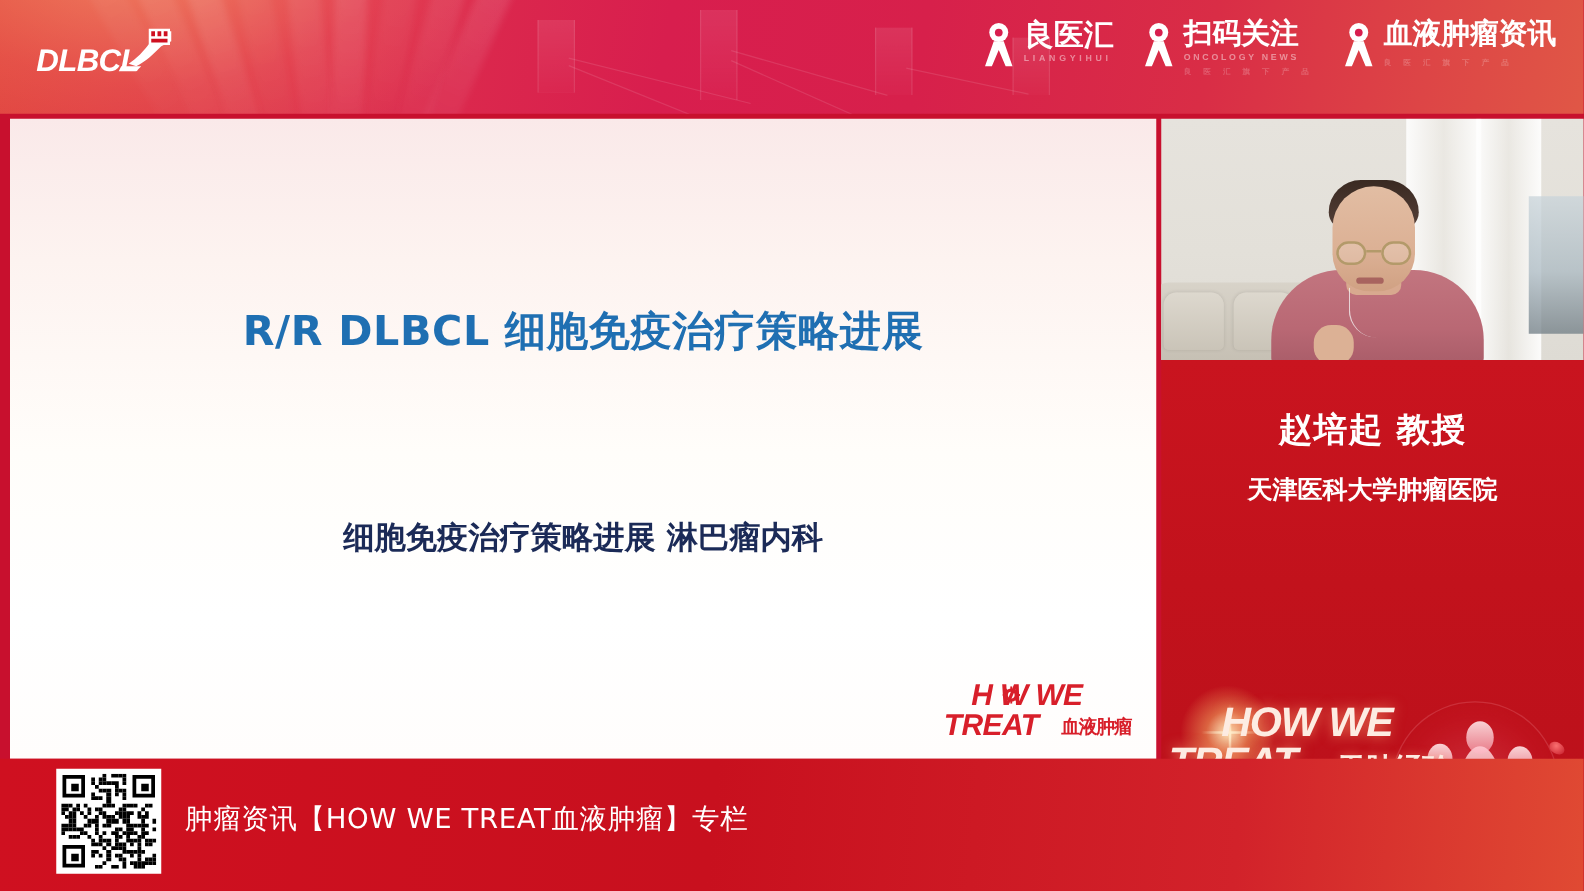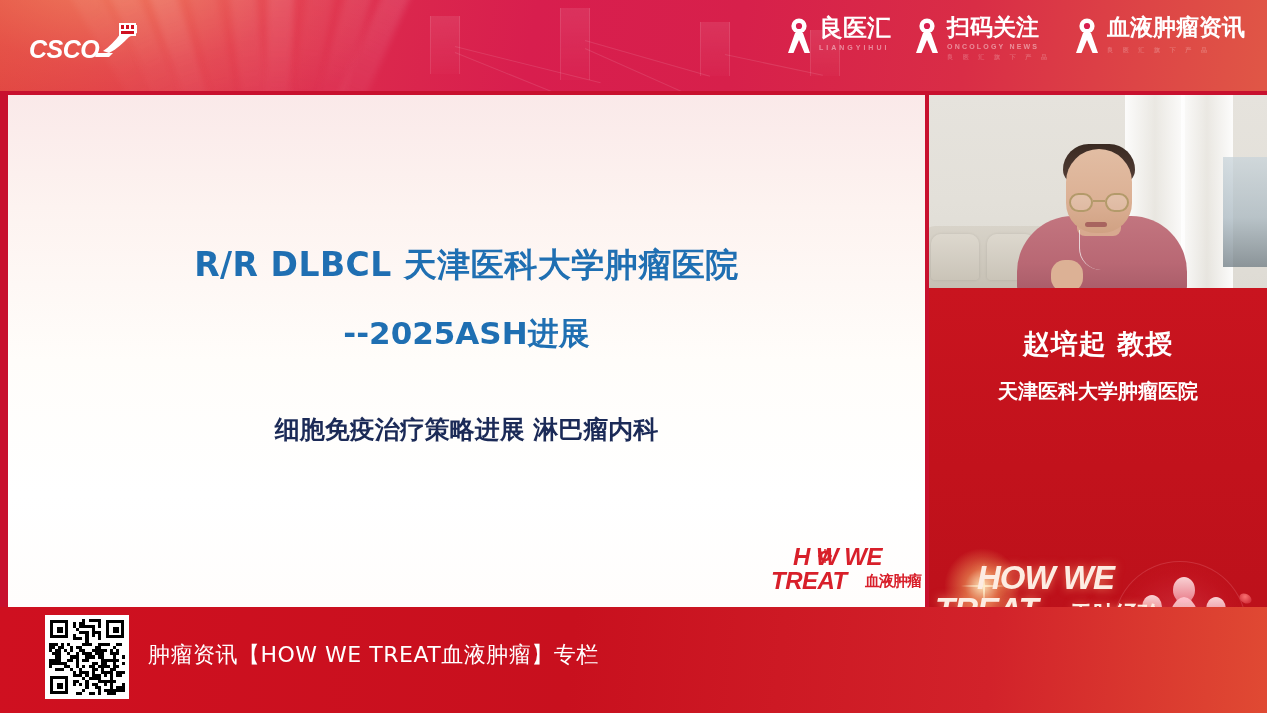--- a/index.html
+++ b/index.html
@@ -83,21 +83,21 @@
     position:absolute; left:0; top:318px; width:100%; text-align:center;
     font-size:25px; font-weight:bold; color:#1b2a57;
     font-family:"DejaVu Sans","Liberation Sans",sans-serif;
   }
   #slide-author {
     position:absolute; left:0; top:367px; width:100%; text-align:center;
     font-size:25px; font-weight:bold; color:#1b2a57;
     font-family:"DejaVu Sans","Liberation Sans",sans-serif;
   }
   
-  #slide-hwt { position:absolute; right:4px; bottom:10px; width:150px; height:56px;margin-left:39px; }
+  #slide-hwt { position:absolute; right:20px; bottom:10px; width:150px; height:56px;margin-left:39px; }
   .hwt-l1 {
     position:absolute; left:22px; top:2px; font-size:24px; font-weight:bold;
     font-style:italic; color:#d81f2a; letter-spacing:-0.5px;
     font-family:"Liberation Sans",sans-serif;
   }
   .hwt-l2 {
     position:absolute; left:0px; top:26px; font-size:24px; font-weight:bold;
     font-style:italic; color:#d81f2a; letter-spacing:-0.5px;
     font-family:"Liberation Sans",sans-serif;
   }
@@ -289,21 +289,21 @@
       <div class="hdr-tower" style="left: 700px; top: 22px; height: 54px; width: 30px;"></div>
       <div class="hdr-tower" style="left: 810px; top: 30px; height: 46px; width: 30px;"></div>
       <div class="hdr-wire" style="left: 455px; top: 46px; width: 150px; transform: rotate(14deg);"></div>
       <div class="hdr-wire" style="left: 455px; top: 52px; width: 150px; transform: rotate(22deg);"></div>
       <div class="hdr-wire" style="left: 585px; top: 40px; width: 130px; transform: rotate(16deg);"></div>
       <div class="hdr-wire" style="left: 585px; top: 48px; width: 130px; transform: rotate(24deg);"></div>
       <div class="hdr-wire" style="left: 725px; top: 54px; width: 100px; transform: rotate(12deg);"></div>
     </div>
 
   <div id="csco-logo">
-    <span id="csco-text">CSCO</span>
+    <span id="csco-text">DLBCL</span>
     <svg id="csco-wall" viewBox="0 0 50 38">
       <path d="M14 30 C20 26 26 20 32 12 L38 4 L48 4 L48 12 L40 16 C34 22 28 28 20 32 Z" fill="#ffffff"></path>
       <rect x="30" y="2" width="17" height="13" fill="#ffffff"></rect>
       <rect x="32" y="4" width="3" height="4" fill="#cf1020"></rect>
       <rect x="37" y="4" width="3" height="4" fill="#cf1020"></rect>
       <rect x="42" y="4" width="3" height="4" fill="#cf1020"></rect>
       <rect x="32" y="10" width="13" height="3" fill="#cf1020"></rect>
       <path d="M8 32 L24 32 L20 36 L6 36 Z" fill="#ffffff"></path>
     </svg>
   </div>
@@ -342,22 +342,21 @@
       </svg>
       <div class="brand-txt">
         <span class="brand-cn" style="font-size:23px">血液肿瘤资讯</span>
         <span class="brand-sub2" style="margin-top:7px">良 医 汇 旗 下 产 品</span>
       </div>
     </div>
   </div>
 </div>
 
 <div id="slide">
-  <div id="slide-title1">R/R DLBCL 天津医科大学肿瘤医院</div>
-  <div id="slide-title2">--2025ASH进展</div>
+  <div id="slide-title1">R/R DLBCL 细胞免疫治疗策略进展</div>
   <div id="slide-affil">细胞免疫治疗策略进展 淋巴瘤内科</div>
 
   <div id="slide-hwt">
     <span class="hwt-l1">H W WE</span>
     <svg class="hwt-gear" viewBox="0 0 14 14">
       <circle cx="7" cy="7" r="4" fill="none" stroke="#d81f2a" stroke-width="2.6"></circle>
       <g stroke="#d81f2a" stroke-width="1.5">
         <line x1="7" y1="0" x2="7" y2="2.4"></line>
           <line x1="7" y1="11.6" x2="7" y2="14"></line>
         <line x1="0" y1="7" x2="2.4" y2="7"></line>

